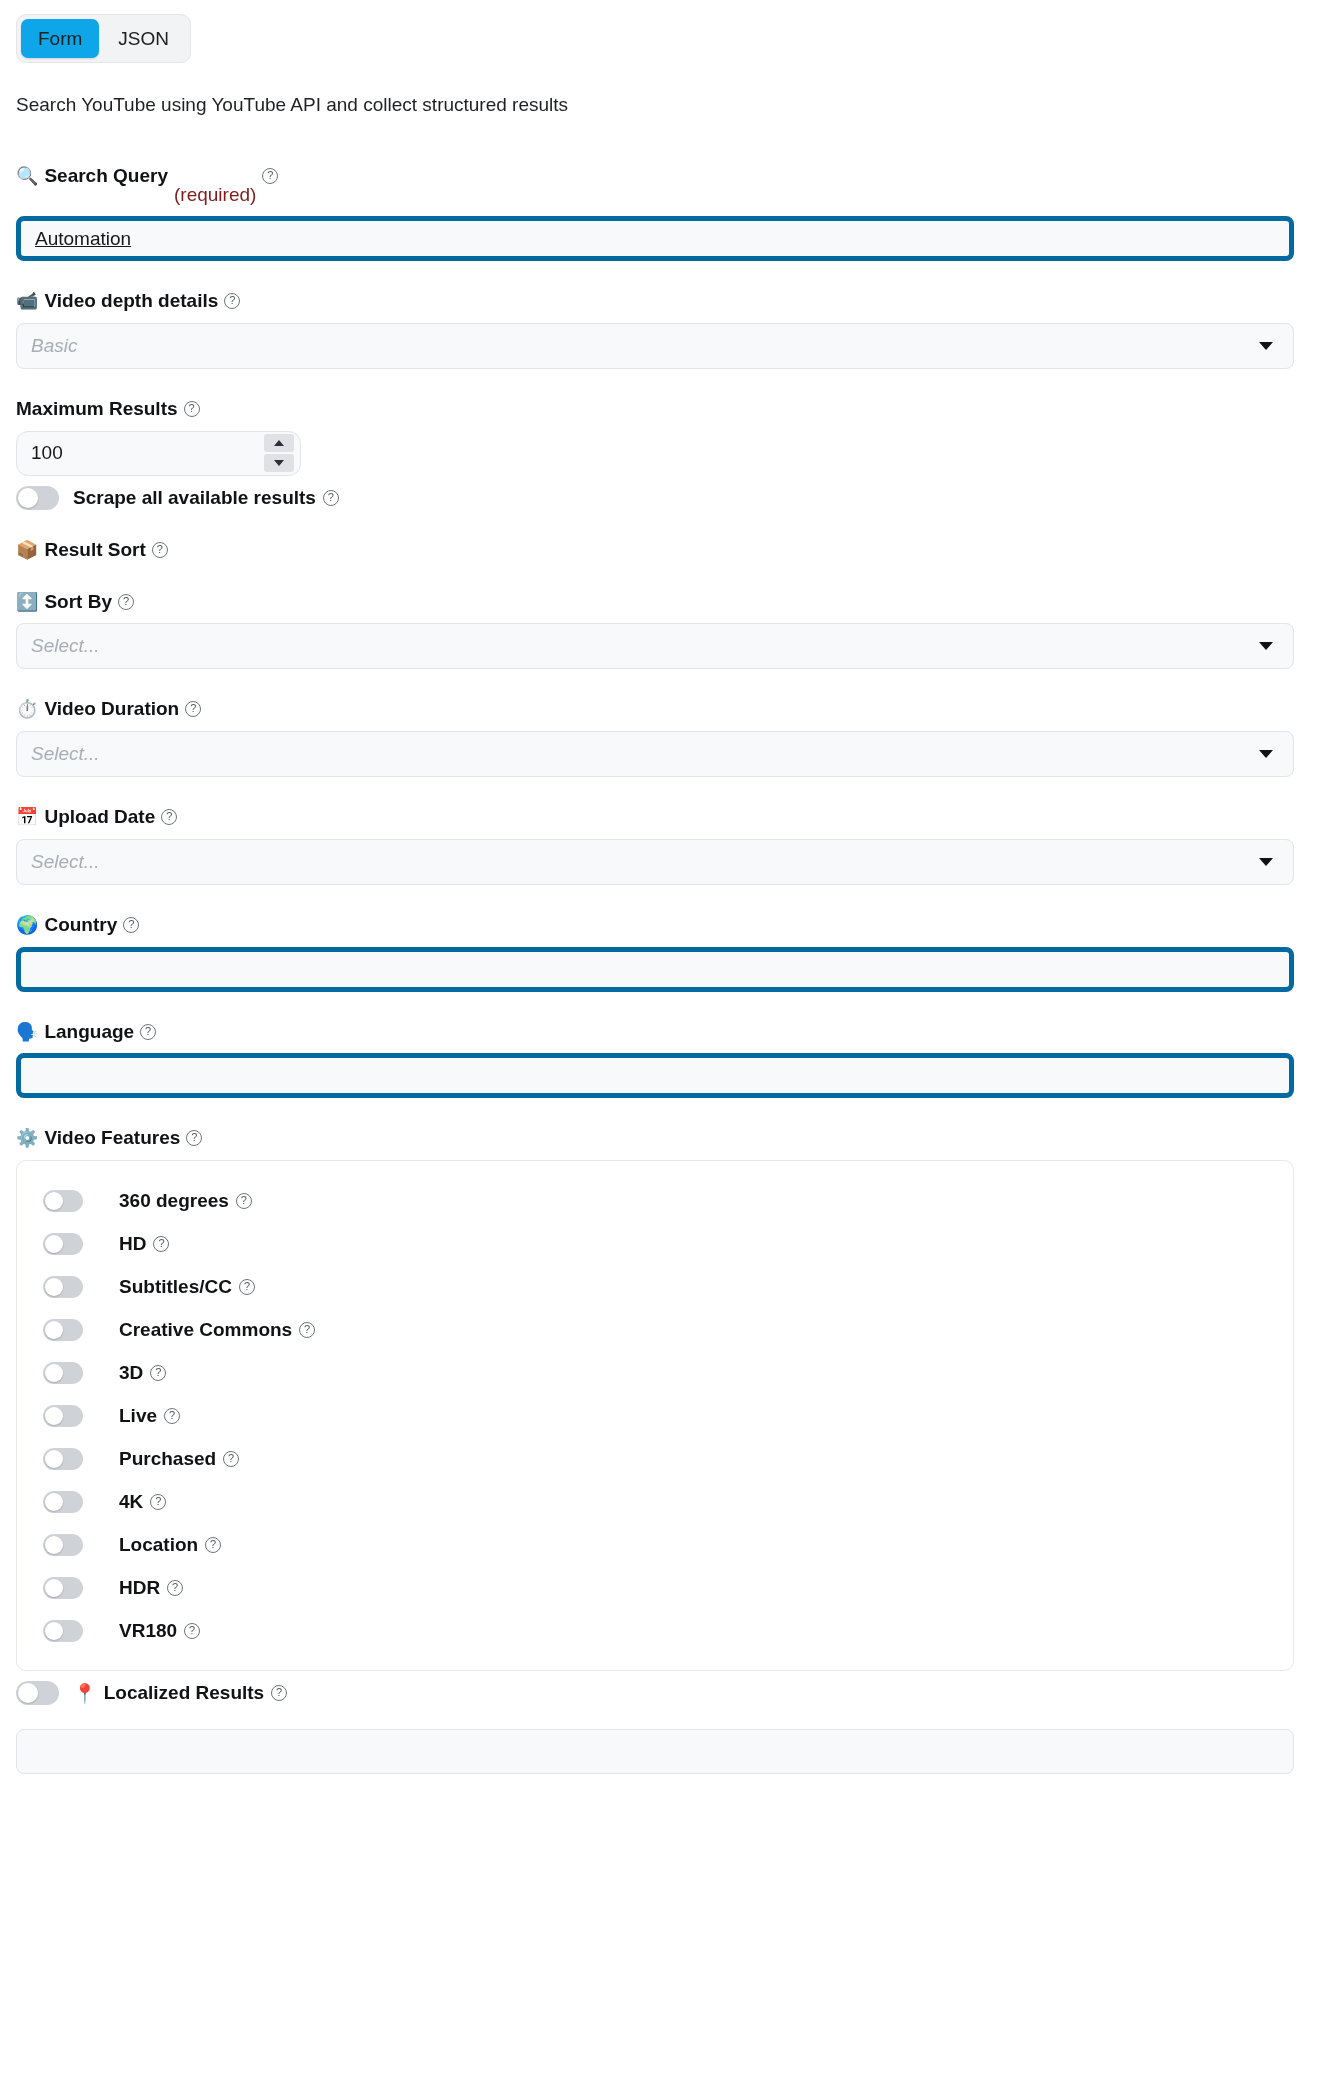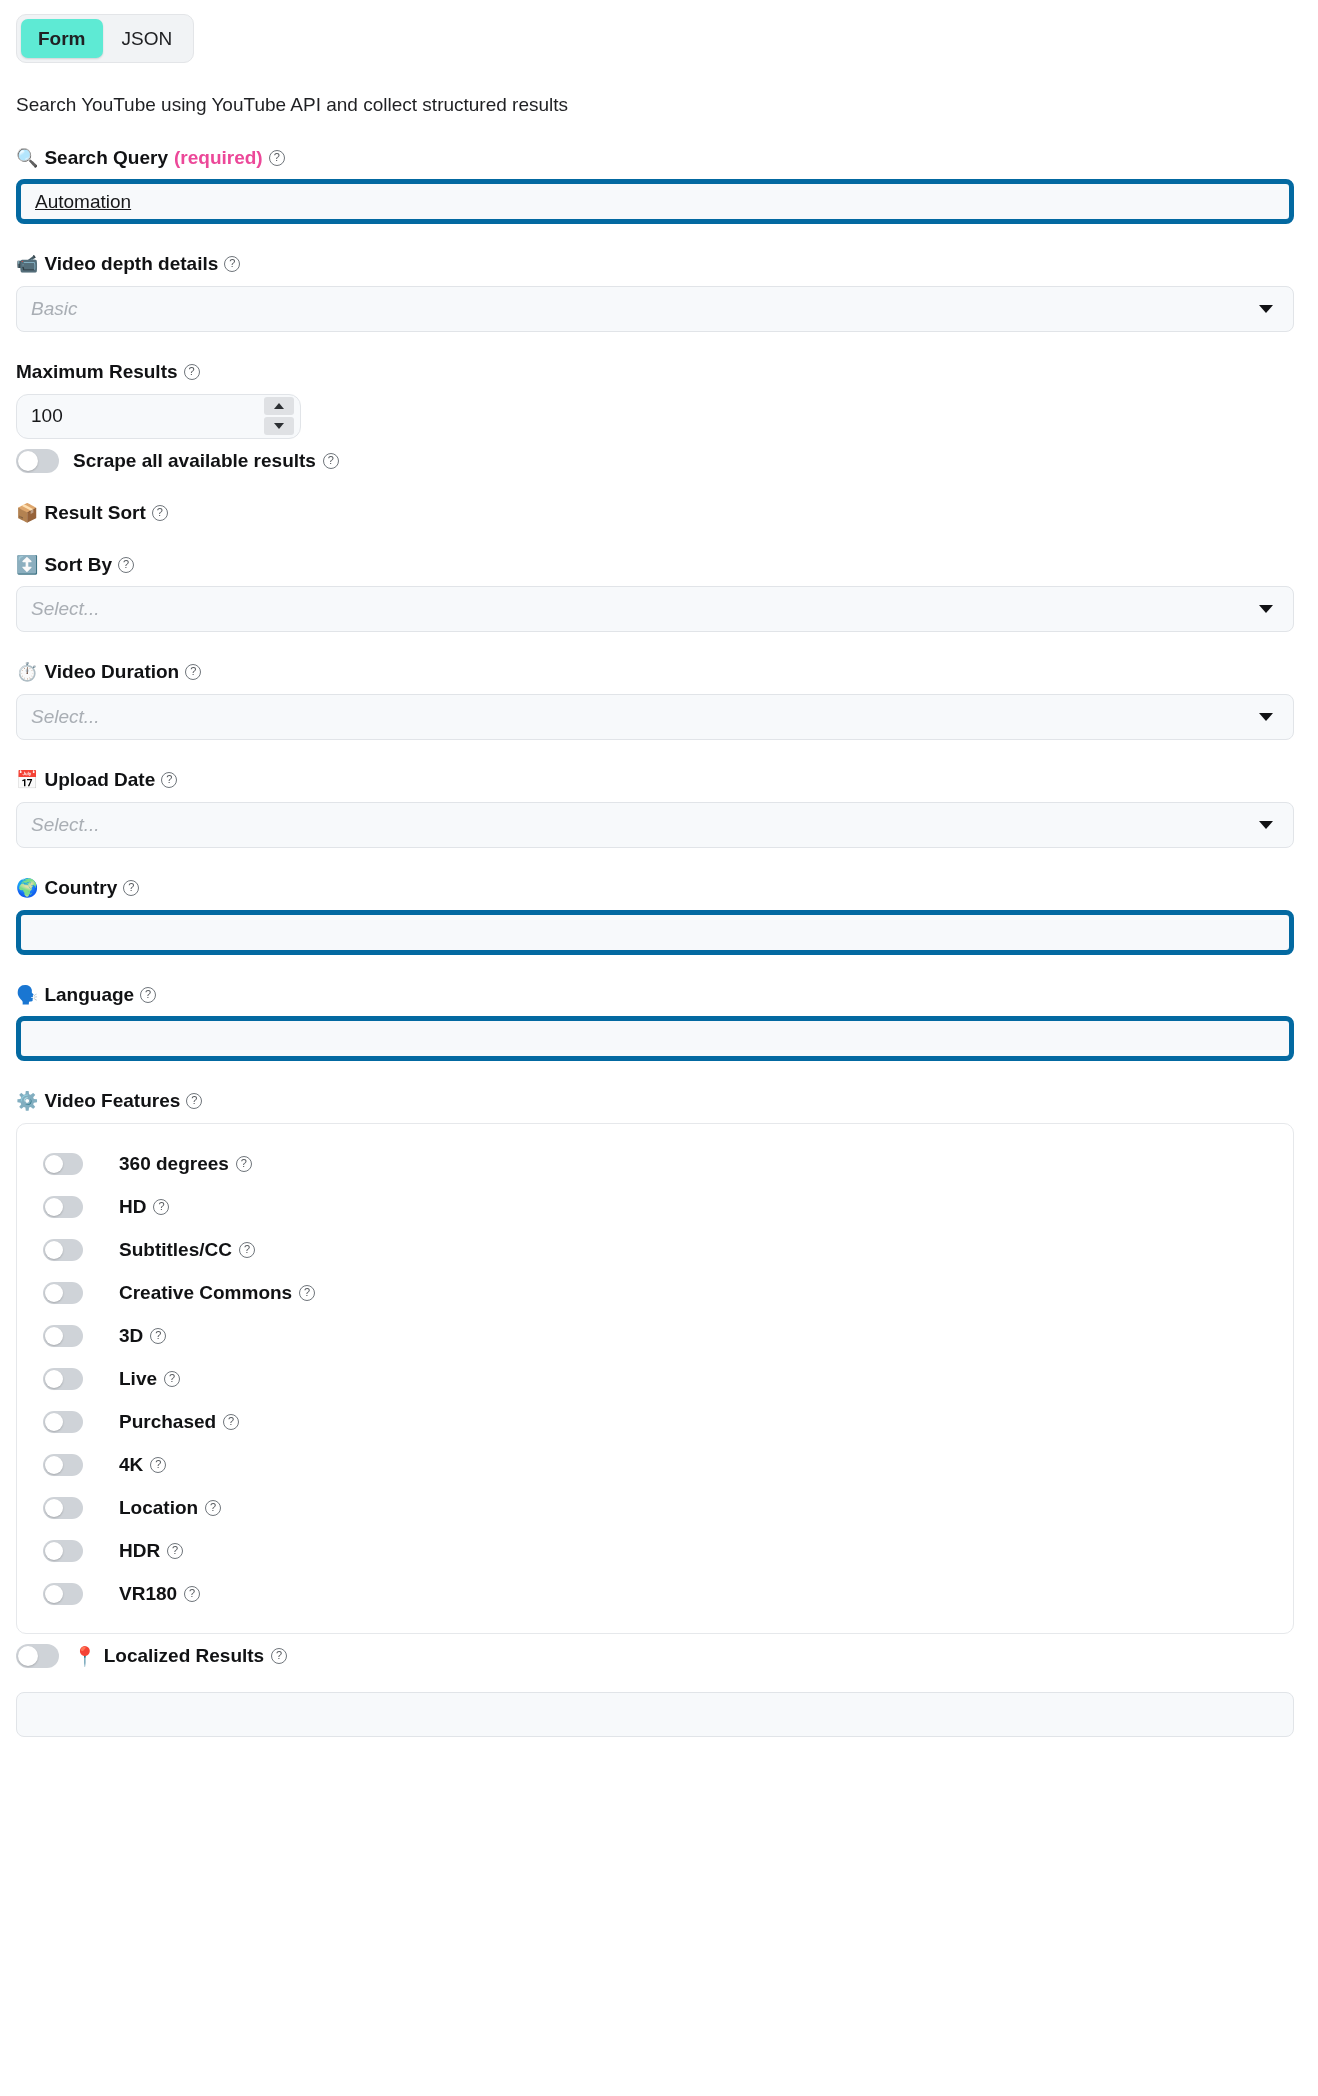--- a/index.html
+++ b/index.html
@@ -33,23 +33,22 @@
     line-height: 1;
     padding: 10px 17px;
     border-radius: 7px;
     color: #202124;
     background: transparent;
     border: none;
     cursor: pointer;
     font-family: "Liberation Sans", sans-serif;
   }
   .tab.active {
-    background: #5eead4;
+    background: #0ea5e9;
     box-shadow: 0 1px 2px rgba(0,0,0,.14);
-    font-weight: bold;
   }
 
   
   .desc {
     margin-top: 30px;
     font-size: 19px;
     color: #1f2023;
     line-height: 1.3;
   }
 
@@ -65,22 +64,23 @@
     margin-bottom: 10px;
     line-height: 1.25;
   }
   .field-label .emoji {
     font-weight: normal;
     font-size: 18px;
     line-height: 1;
     display: inline-block;
   }
   .req {
-    font-weight: bold;
-    color: #ec4899;
+    font-weight: normal;
+    color: #7f1d1d;
+    margin-top: 37px;
   }
   .help {
     display: inline-flex;
     align-items: center;
     justify-content: center;
     width: 16px;
     height: 16px;
     border: 1.4px solid #6f757b;
     border-radius: 50%;
     font-size: 11px;

